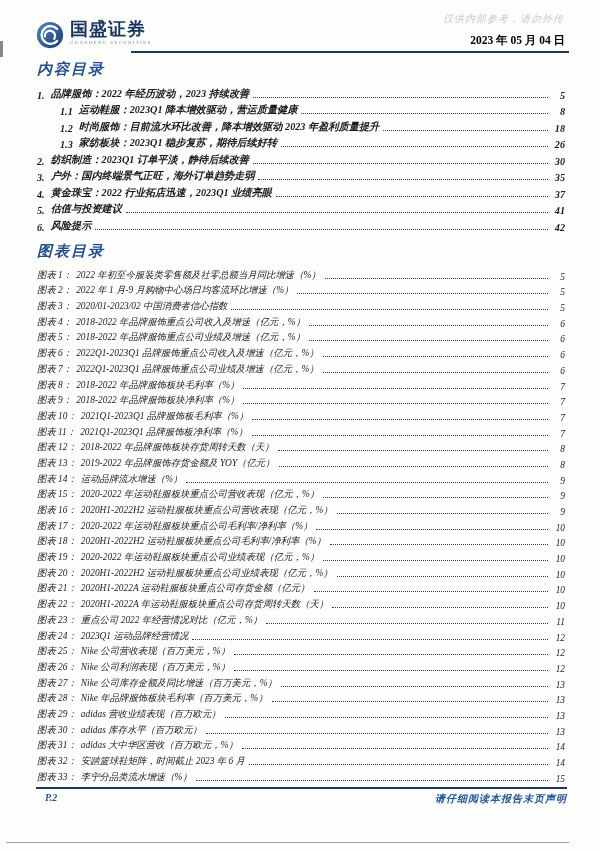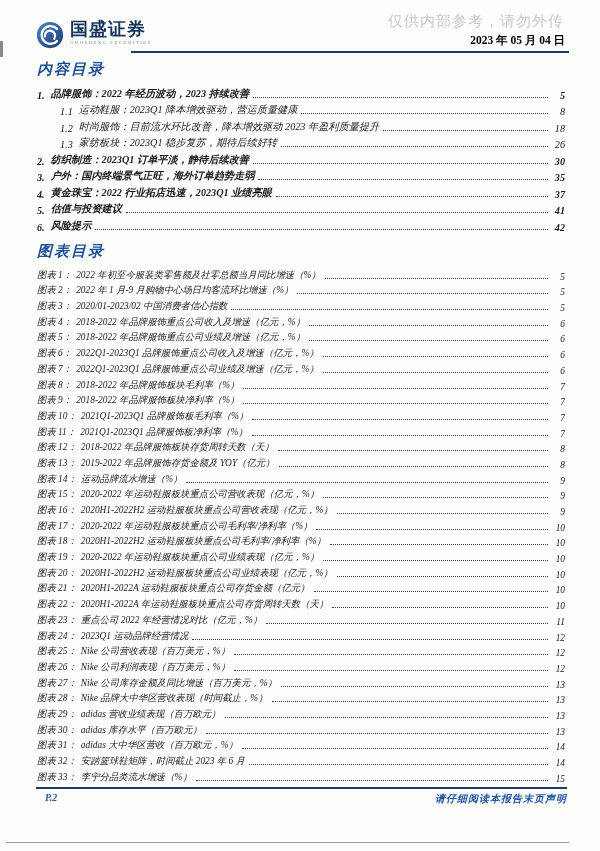--- a/index.html
+++ b/index.html
@@ -8,21 +8,21 @@
     width:600px;height:851px;
     background:#fdfdfc;
     font-family:"Liberation Serif","DejaVu Serif",serif;
     color:#1a1a1a;
     overflow:hidden;
     margin:0 auto;
   }
   
   .watermark{
     position:absolute;top:12px;right:36px;
-    font-size:15px;color:#c9c9c9;
+    font-size:10px;font-style:italic;color:#c9c9c9;
     letter-spacing:1px;
   }
   
   .header{position:absolute;top:20px;left:35px;right:35px;height:34px;}
   .brand{position:absolute;left:0;top:0;display:flex;align-items:flex-start;gap:5px;}
   .brand-icon{width:30px;height:30px;display:block;}
   .brand-text{display:flex;flex-direction:column;line-height:1;justify-content:center;}
   .brand-name{font-size:18px;font-weight:bold;color:#14365e;letter-spacing:1px;font-family:"Liberation Serif","DejaVu Serif",serif;}
   .brand-sub{font-size:4.5px;color:#6b86ad;letter-spacing:1.6px;margin-top:3px;}
   .report-date{position:absolute;right:0;top:13px;font-size:11.5px;font-weight:bold;color:#000;}
@@ -39,21 +39,21 @@
   #figure-title{top:242px;}
 
   
   .toc-list{position:absolute;left:37px;right:35px;}
   #content-toc{top:84px;}
   #figure-toc{top:266px;}
   .toc-row{display:flex;align-items:flex-end;font-style:italic;}
   #content-toc .toc-row{height:16.5px;font-size:10.2px;}
   #figure-toc .toc-row{height:15.7px;font-size:9.4px;}
   #content-toc .toc-row.lvl1{font-weight:bold;}
-  #content-toc .toc-row.lvl2{padding-left:23px;font-weight:normal;align-items:flex-end;}
+  #content-toc .toc-row.lvl2{padding-left:23px;font-weight:bold;align-items:flex-end;}
   .toc-num{white-space:nowrap;margin-right:6px;}
   .fig-label{white-space:nowrap;margin-right:4px;}
   .toc-text{white-space:nowrap;}
   .leader{flex:1 1 auto;min-width:8px;border-bottom:1.5px dotted #3c3c3c;margin:0 2px 3px 4px;}
   .page-num{white-space:nowrap;min-width:13px;text-align:right;padding-left:2px;}
 
   
   .footer-rule{position:absolute;top:787px;left:36px;right:33px;height:1.6px;background:#1f3864;}
   .footer{position:absolute;top:792px;left:36px;right:33px;height:14px;
     font-size:10px;font-style:italic;font-weight:bold;color:#2155a3;}
@@ -347,21 +347,21 @@
 
       <div class="toc-row">
         <span class="fig-label">图表 27：</span>
         <span class="toc-text">Nike 公司库存金额及同比增速（百万美元，%）</span>
         <span class="leader"></span>
         <span class="page-num">13</span>
       </div>
 
       <div class="toc-row">
         <span class="fig-label">图表 28：</span>
-        <span class="toc-text">Nike 品牌大中华区营收表现（时间截止，%）</span>
+        <span class="toc-text">Nike 年品牌服饰板块毛利率（百万美元，%）</span>
         <span class="leader"></span>
         <span class="page-num">13</span>
       </div>
 
       <div class="toc-row">
         <span class="fig-label">图表 29：</span>
         <span class="toc-text">adidas 营收业绩表现（百万欧元）</span>
         <span class="leader"></span>
         <span class="page-num">13</span>
       </div>

